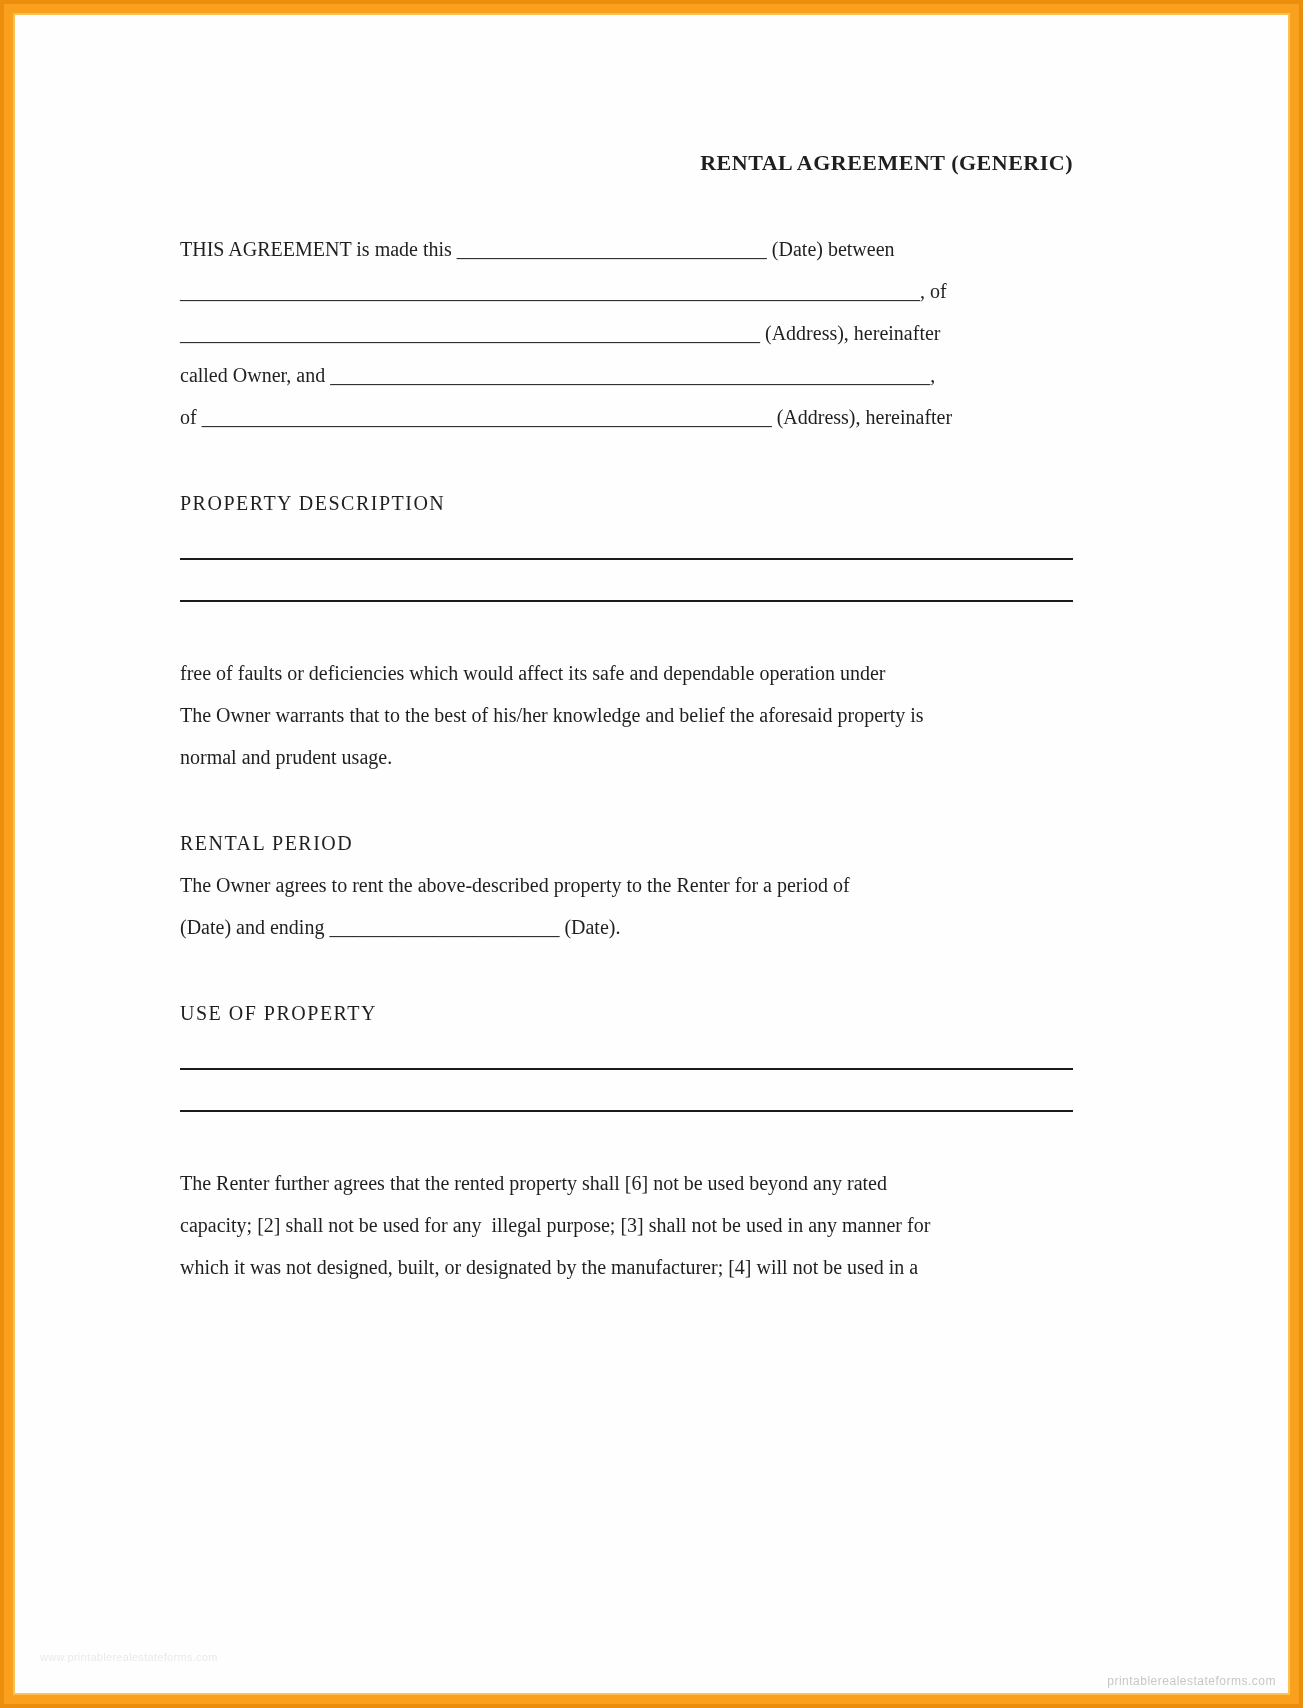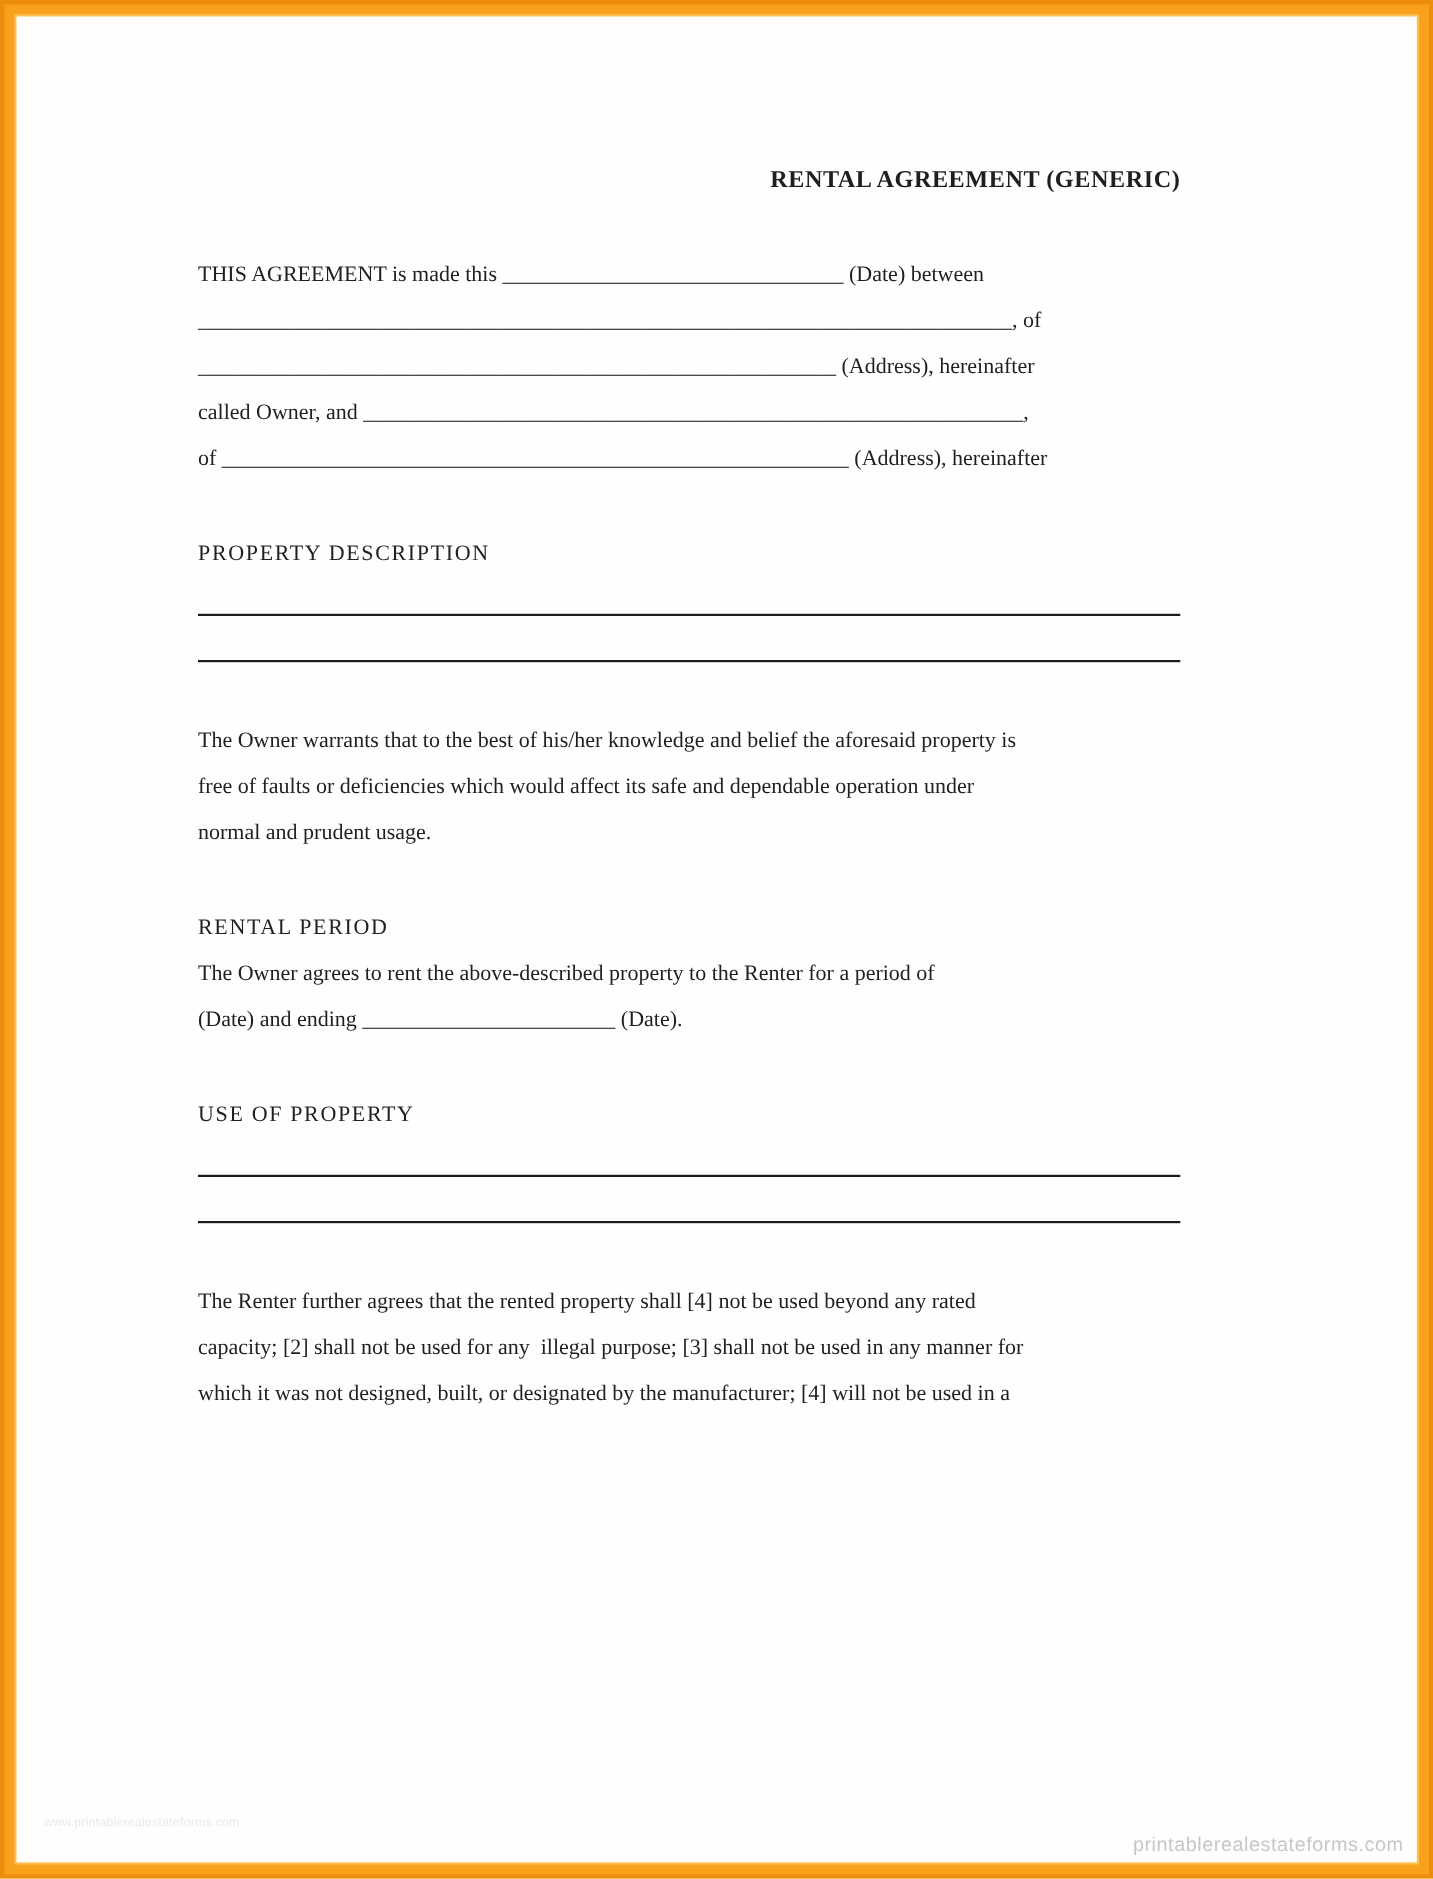--- a/index.html
+++ b/index.html
@@ -78,21 +78,21 @@
     width: 893px;
   }
   .rule-first { margin-top: 34px; }
   .rule-second { margin-top: 40px; }
   
   .wm-right {
     position: absolute;
     right: 12px;
     bottom: 5px;
     font-family: "Liberation Sans", "DejaVu Sans", sans-serif;
-    font-size: 18px;
+    font-size: 12px;
     color: #c7c7cb;
     letter-spacing: 0.5px;
   }
   .wm-left {
     position: absolute;
     left: 25px;
     bottom: 30px;
     font-family: "Liberation Sans", "DejaVu Sans", sans-serif;
     font-size: 11px;
     color: #e9e9e9;
@@ -117,37 +117,37 @@
             <div class="line">__________________________________________________________ (Address), hereinafter</div>
             <div class="line">called Owner, and ____________________________________________________________,</div>
             <div class="line">of _________________________________________________________ (Address), hereinafter</div>
           </div>
 
           <div class="section-heading">PROPERTY DESCRIPTION</div>
           <div class="rule rule-first"></div>
           <div class="rule rule-second"></div>
 
           <div class="para">
+            <div class="line">free of faults or deficiencies which would affect its safe and dependable operation under</div>
             <div class="line">The Owner warrants that to the best of his/her knowledge and belief the aforesaid property is</div>
-            <div class="line">free of faults or deficiencies which would affect its safe and dependable operation under</div>
             <div class="line">normal and prudent usage.</div>
           </div>
 
           <div class="block">
             <div class="line section-heading" style="margin-top:0; ">RENTAL PERIOD</div>
             <div class="line">The Owner agrees to rent the above-described property to the Renter for a period of</div>
             <div class="line">(Date) and ending _______________________ (Date).</div>
           </div>
 
           <div class="section-heading">USE OF PROPERTY</div>
           <div class="rule rule-first"></div>
           <div class="rule rule-second"></div>
 
           <div class="para">
-            <div class="line">The Renter further agrees that the rented property shall [4] not be used beyond any rated</div>
+            <div class="line">The Renter further agrees that the rented property shall [6] not be used beyond any rated</div>
             <div class="line">capacity; [2] shall not be used for any  illegal purpose; [3] shall not be used in any manner for</div>
             <div class="line">which it was not designed, built, or designated by the manufacturer; [4] will not be used in a</div>
           </div>
 
         </div>
 
         <div class="wm-left">www.printablerealestateforms.com</div>
         <div class="wm-right">printablerealestateforms.com</div>
 
       </div>

